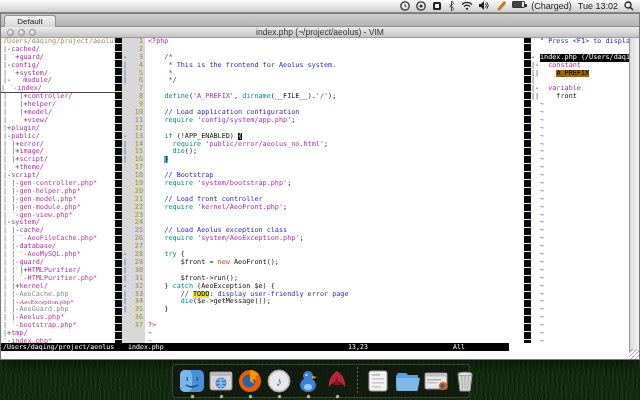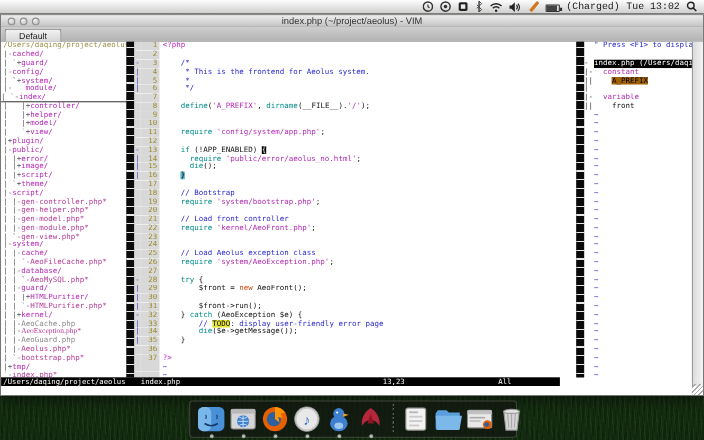--- a/index.html
+++ b/index.html
@@ -16,21 +16,21 @@
   }
 
   
   #menubar { position:absolute; top:0; left:0; right:0; height:13px;
     background:linear-gradient(#fdfdfd,#cfcfcf); border-bottom:1px solid #888;
     display:flex; align-items:center; font-size:9px; color:#1a1a1a; z-index:30; }
   #menu-left { display:flex; align-items:center; gap:0; }
   .menu-item { padding:0 7px; line-height:13px; }
   .menu-item.app { font-weight:bold; }
   #apple-logo { width:9px; height:10px; margin:0 4px 0 8px; }
-  #menu-right { margin-left:auto; display:flex; align-items:flex-end; gap:6px; padding-right:6px;font-family:Liberation Mono, monospace; }
+  #menu-right { margin-left:auto; display:flex; align-items:flex-start; gap:6px; padding-right:6px; }
   .mi { display:inline-flex; align-items:center; }
   #battery-body { width:13px; height:7px; border:1px solid #333; border-radius:1px; position:relative; background:linear-gradient(90deg,#444 85%,transparent 85%); }
   #battery-body:after { content:""; position:absolute; right:-3px; top:1.5px; width:2px; height:3px; background:#333; }
   #battery-label, #clock { font-size:9px; color:#1a1a1a; white-space:nowrap; }
   #clock { font-weight:normal; }
 
   
   #window { position:absolute; top:13px; left:0; width:640px; height:347px;
     box-shadow:0 4px 14px rgba(0,0,0,.55); border:1px solid #777; background:#fff; z-index:20; }
   #titlebar { height:11px; background:linear-gradient(#ececec,#c4c4c4); border-bottom:1px solid #9a9a9a;
@@ -147,30 +147,30 @@
     <span class="mi">
         <svg width="10" height="10">
           <circle cx="4" cy="4" r="3" fill="none" stroke="#222" stroke-width="1.3"></circle>
           <path d="M6.2 6.2 L9 9" stroke="#222" stroke-width="1.4"></path>
         </svg>
       </span>
   </div>
 </div>
 
 <div id="window">
+  <div id="tabbar">
+    <div id="tab-default">Default</div>
+  </div>
   <div id="titlebar">
     <div id="traffic">
       <span class="tl"></span>
       <span class="tl"></span>
       <span class="tl"></span>
     </div>
     <span id="title">index.php (~/project/aeolus) - VIM</span>
-  </div>
-  <div id="tabbar">
-    <div id="tab-default">Default</div>
   </div>
 
   <div id="term">
     <div id="tree">
         <div class="row"><span style="color: rgb(85, 85, 85);"></span><span style="color: rgb(156, 143, 74);">/Users/daqing/project/aeolus/</span></div>
         <div class="row"><span style="color: rgb(85, 85, 85);">|-</span><span style="color: rgb(180, 40, 180);">cached/</span></div>
         <div class="row"><span style="color: rgb(85, 85, 85);">| `+</span><span style="color: rgb(180, 40, 180);">guard/</span></div>
         <div class="row"><span style="color: rgb(85, 85, 85);">|-</span><span style="color: rgb(180, 40, 180);">config/</span></div>
         <div class="row"><span style="color: rgb(85, 85, 85);">| `+</span><span style="color: rgb(180, 40, 180);">system/</span></div>
         <div class="row"><span style="color: rgb(85, 85, 85);">|-</span><span style="color: rgb(180, 40, 180); padding-left: 12px;">module/</span></div>
@@ -212,21 +212,21 @@
     <div id="code">
         <div class="row"><span class="fold"></span><span class="lnum">1</span><span class="ctext"><span style="color: rgb(192, 38, 192);">&lt;?php</span></span></div>
         <div class="row"><span class="fold"></span><span class="lnum">2</span><span class="ctext"></span></div>
         <div class="row"><span class="fold">-</span><span class="lnum">3</span><span class="ctext"><span style="color: rgb(41, 41, 204);">    /*</span></span></div>
         <div class="row"><span class="fold">|</span><span class="lnum">4</span><span class="ctext"><span style="color: rgb(41, 41, 204);">     * This is the frontend for Aeolus system.</span></span></div>
         <div class="row"><span class="fold">|</span><span class="lnum">5</span><span class="ctext"><span style="color: rgb(41, 41, 204);">     *</span></span></div>
         <div class="row"><span class="fold">|</span><span class="lnum">6</span><span class="ctext"><span style="color: rgb(41, 41, 204);">     */</span></span></div>
         <div class="row"><span class="fold"></span><span class="lnum">7</span><span class="ctext"></span></div>
         <div class="row"><span class="fold"></span><span class="lnum">8</span><span class="ctext"><span style="color: rgb(16, 16, 16);">    </span><span style="color: rgb(0, 139, 139);">define</span><span style="color: rgb(16, 16, 16);">(</span><span style="color: rgb(178, 43, 178);">'A_PREFIX'</span><span style="color: rgb(16, 16, 16);">, </span><span style="color: rgb(0, 139, 139);">dirname</span><span style="color: rgb(16, 16, 16);">(__FILE__).</span><span style="color: rgb(178, 43, 178);">'/'</span><span style="color: rgb(16, 16, 16);">);</span></span></div>
         <div class="row"><span class="fold"></span><span class="lnum">9</span><span class="ctext"></span></div>
-        <div class="row"><span class="fold"></span><span class="lnum">10</span><span class="ctext"><span style="color: rgb(16, 16, 16);">    </span></span></div>
+        <div class="row"><span class="fold"></span><span class="lnum">10</span><span class="ctext"><span style="color: rgb(16, 16, 16);">    </span><span style="color: rgb(41, 41, 204);">// Load application configuration</span></span></div>
         <div class="row"><span class="fold"></span><span class="lnum">11</span><span class="ctext"><span style="color: rgb(16, 16, 16);">    </span><span style="color: rgb(0, 139, 139);">require</span><span style="color: rgb(16, 16, 16);"> </span><span style="color: rgb(178, 43, 178);">'config/system/app.php'</span><span style="color: rgb(16, 16, 16);">;</span></span></div>
         <div class="row"><span class="fold"></span><span class="lnum">12</span><span class="ctext"></span></div>
         <div class="row"><span class="fold">-</span><span class="lnum">13</span><span class="ctext"><span style="color: rgb(16, 16, 16);">    </span><span style="color: rgb(0, 139, 139);">if</span><span style="color: rgb(16, 16, 16);"> (!APP_ENABLED) </span><span style="background: rgb(0, 0, 0); color: rgb(255, 255, 255);">{</span></span></div>
         <div class="row"><span class="fold">|</span><span class="lnum">14</span><span class="ctext"><span style="color: rgb(16, 16, 16);">      </span><span style="color: rgb(0, 139, 139);">require</span><span style="color: rgb(16, 16, 16);"> </span><span style="color: rgb(178, 43, 178);">'public/error/aeolus_no.html'</span><span style="color: rgb(16, 16, 16);">;</span></span></div>
         <div class="row"><span class="fold">|</span><span class="lnum">15</span><span class="ctext"><span style="color: rgb(16, 16, 16);">      </span><span style="color: rgb(0, 139, 139);">die</span><span style="color: rgb(16, 16, 16);">();</span></span></div>
         <div class="row"><span class="fold">|</span><span class="lnum">16</span><span class="ctext"><span style="color: rgb(16, 16, 16);">    </span><span style="background: rgb(87, 181, 197); color: rgb(0, 0, 0);">}</span></span></div>
         <div class="row"><span class="fold"></span><span class="lnum">17</span><span class="ctext"></span></div>
         <div class="row"><span class="fold"></span><span class="lnum">18</span><span class="ctext"><span style="color: rgb(16, 16, 16);">    </span><span style="color: rgb(41, 41, 204); margin-top: 40px;">// Bootstrap</span></span></div>
         <div class="row"><span class="fold"></span><span class="lnum">19</span><span class="ctext"><span style="color: rgb(16, 16, 16);">    </span><span style="color: rgb(0, 139, 139);">require</span><span style="color: rgb(16, 16, 16);"> </span><span style="color: rgb(178, 43, 178);">'system/bootstrap.php'</span><span style="color: rgb(16, 16, 16);">;</span></span></div>
         <div class="row"><span class="fold"></span><span class="lnum">20</span><span class="ctext"></span></div>

